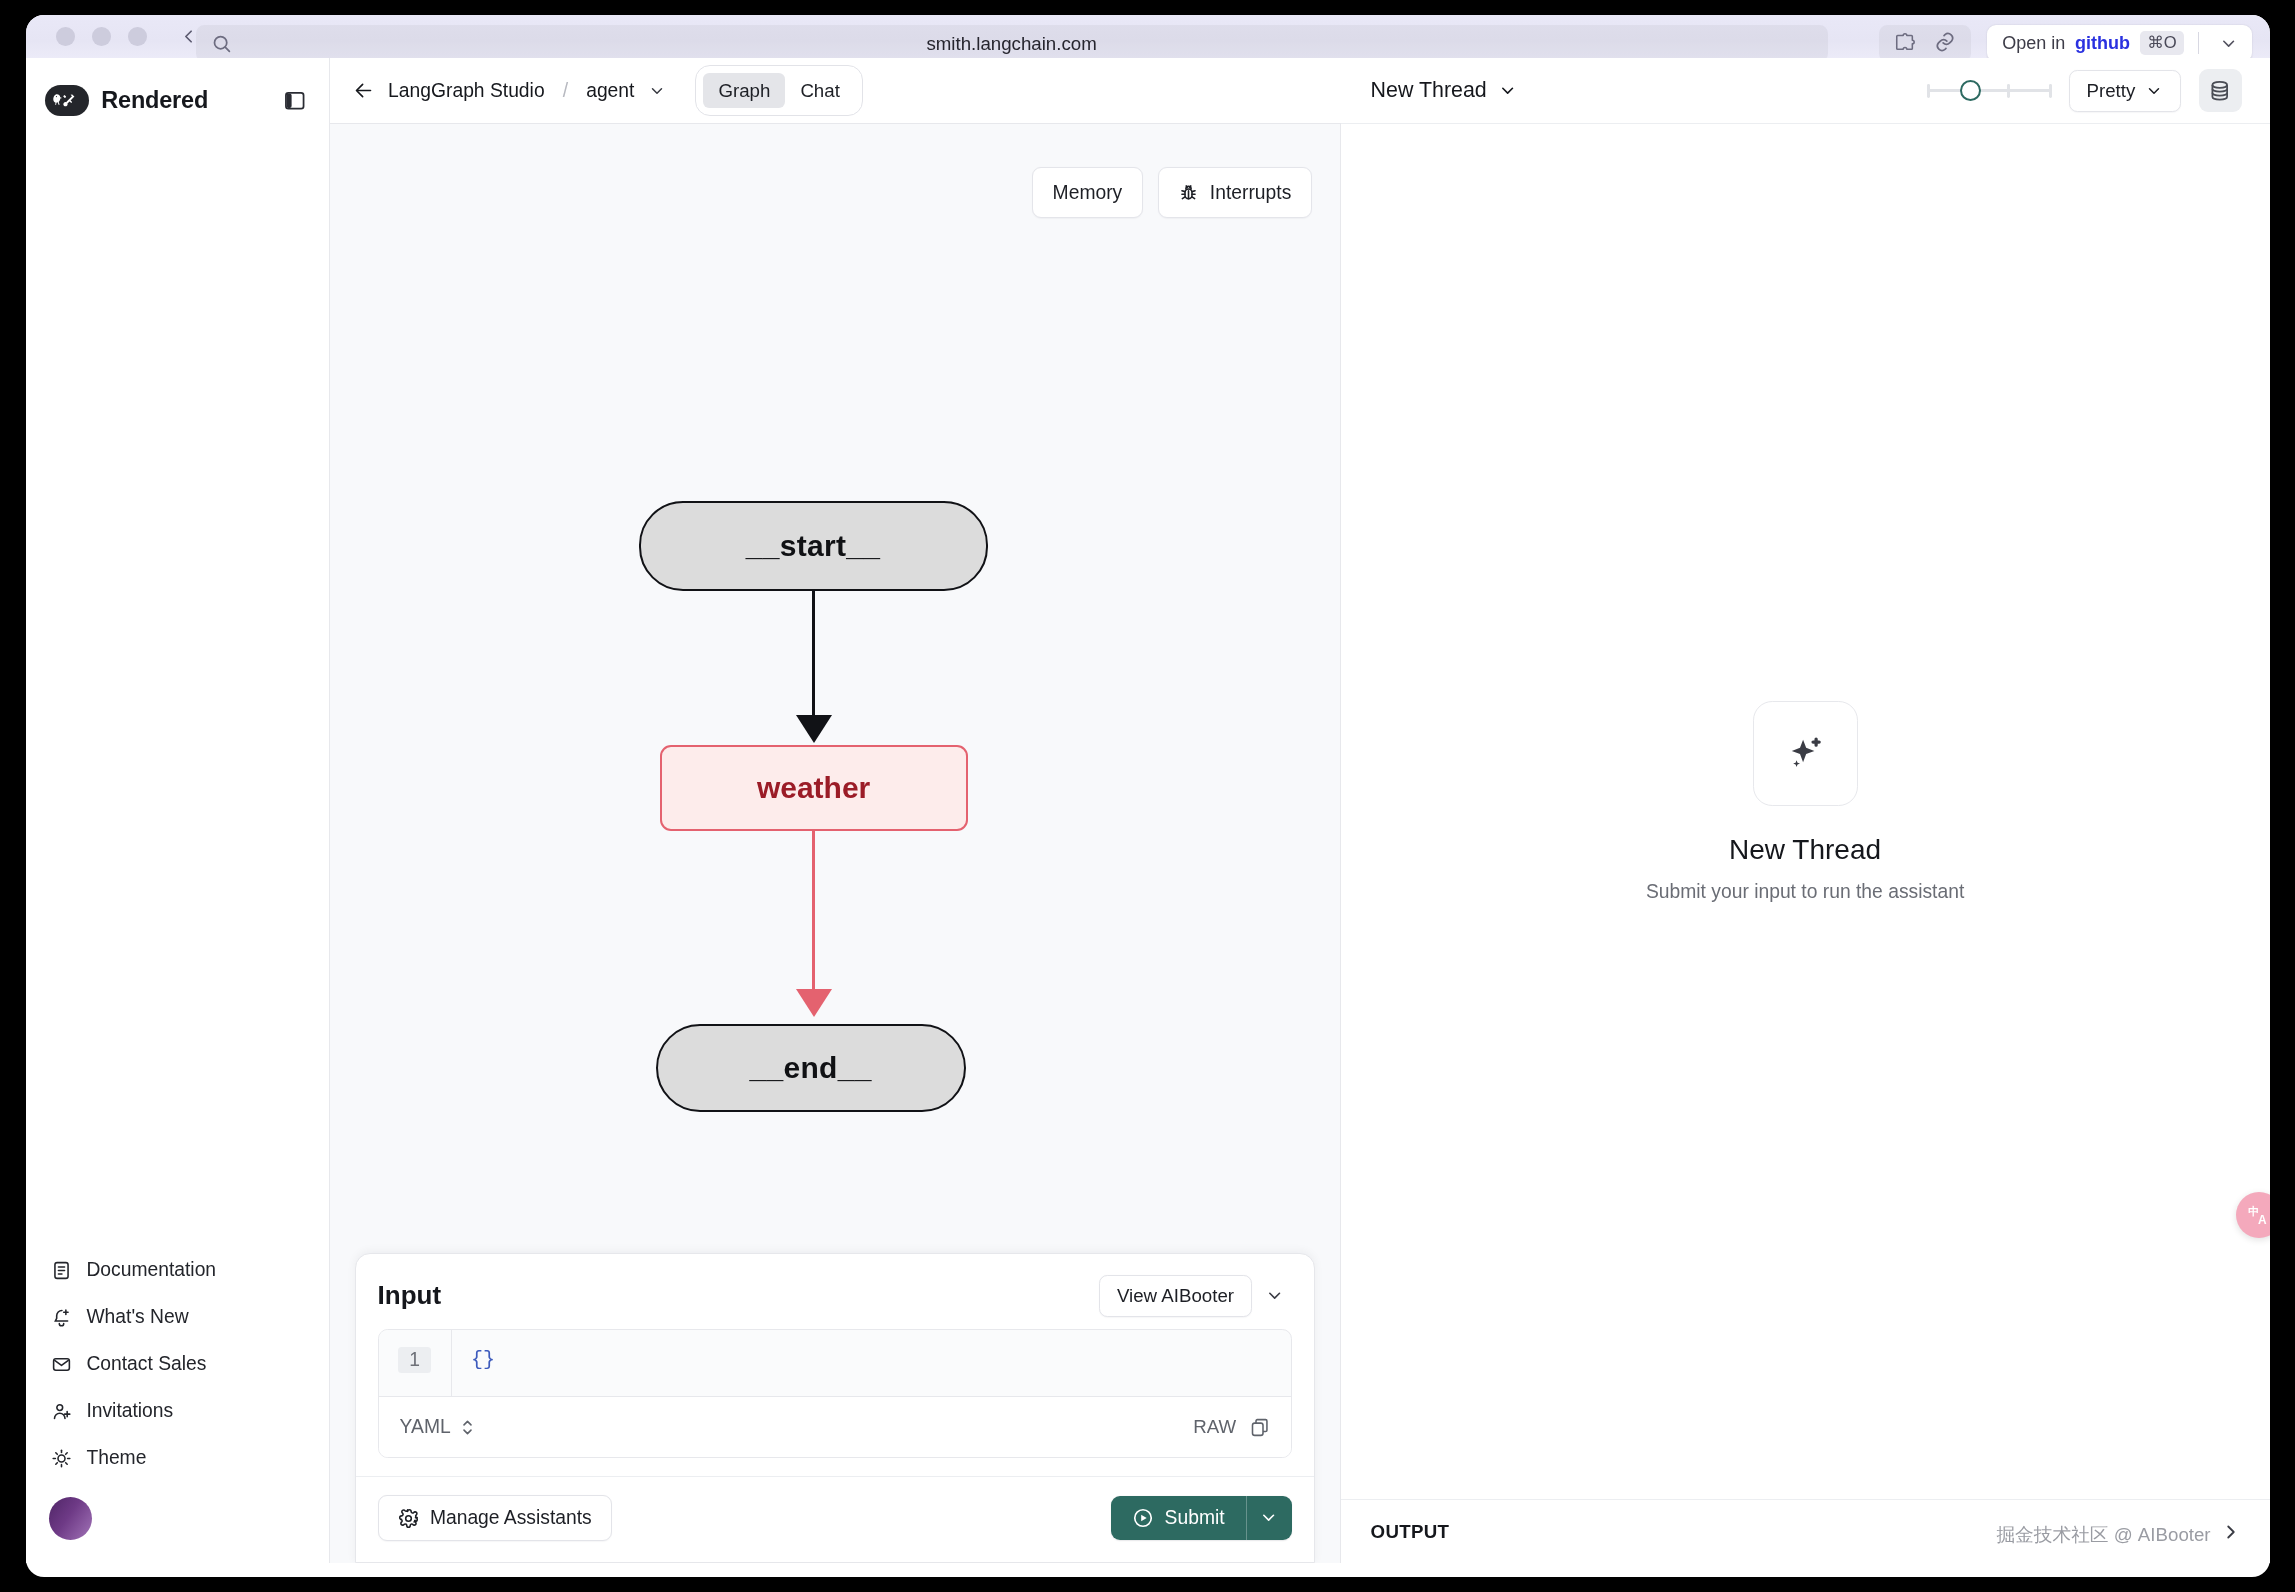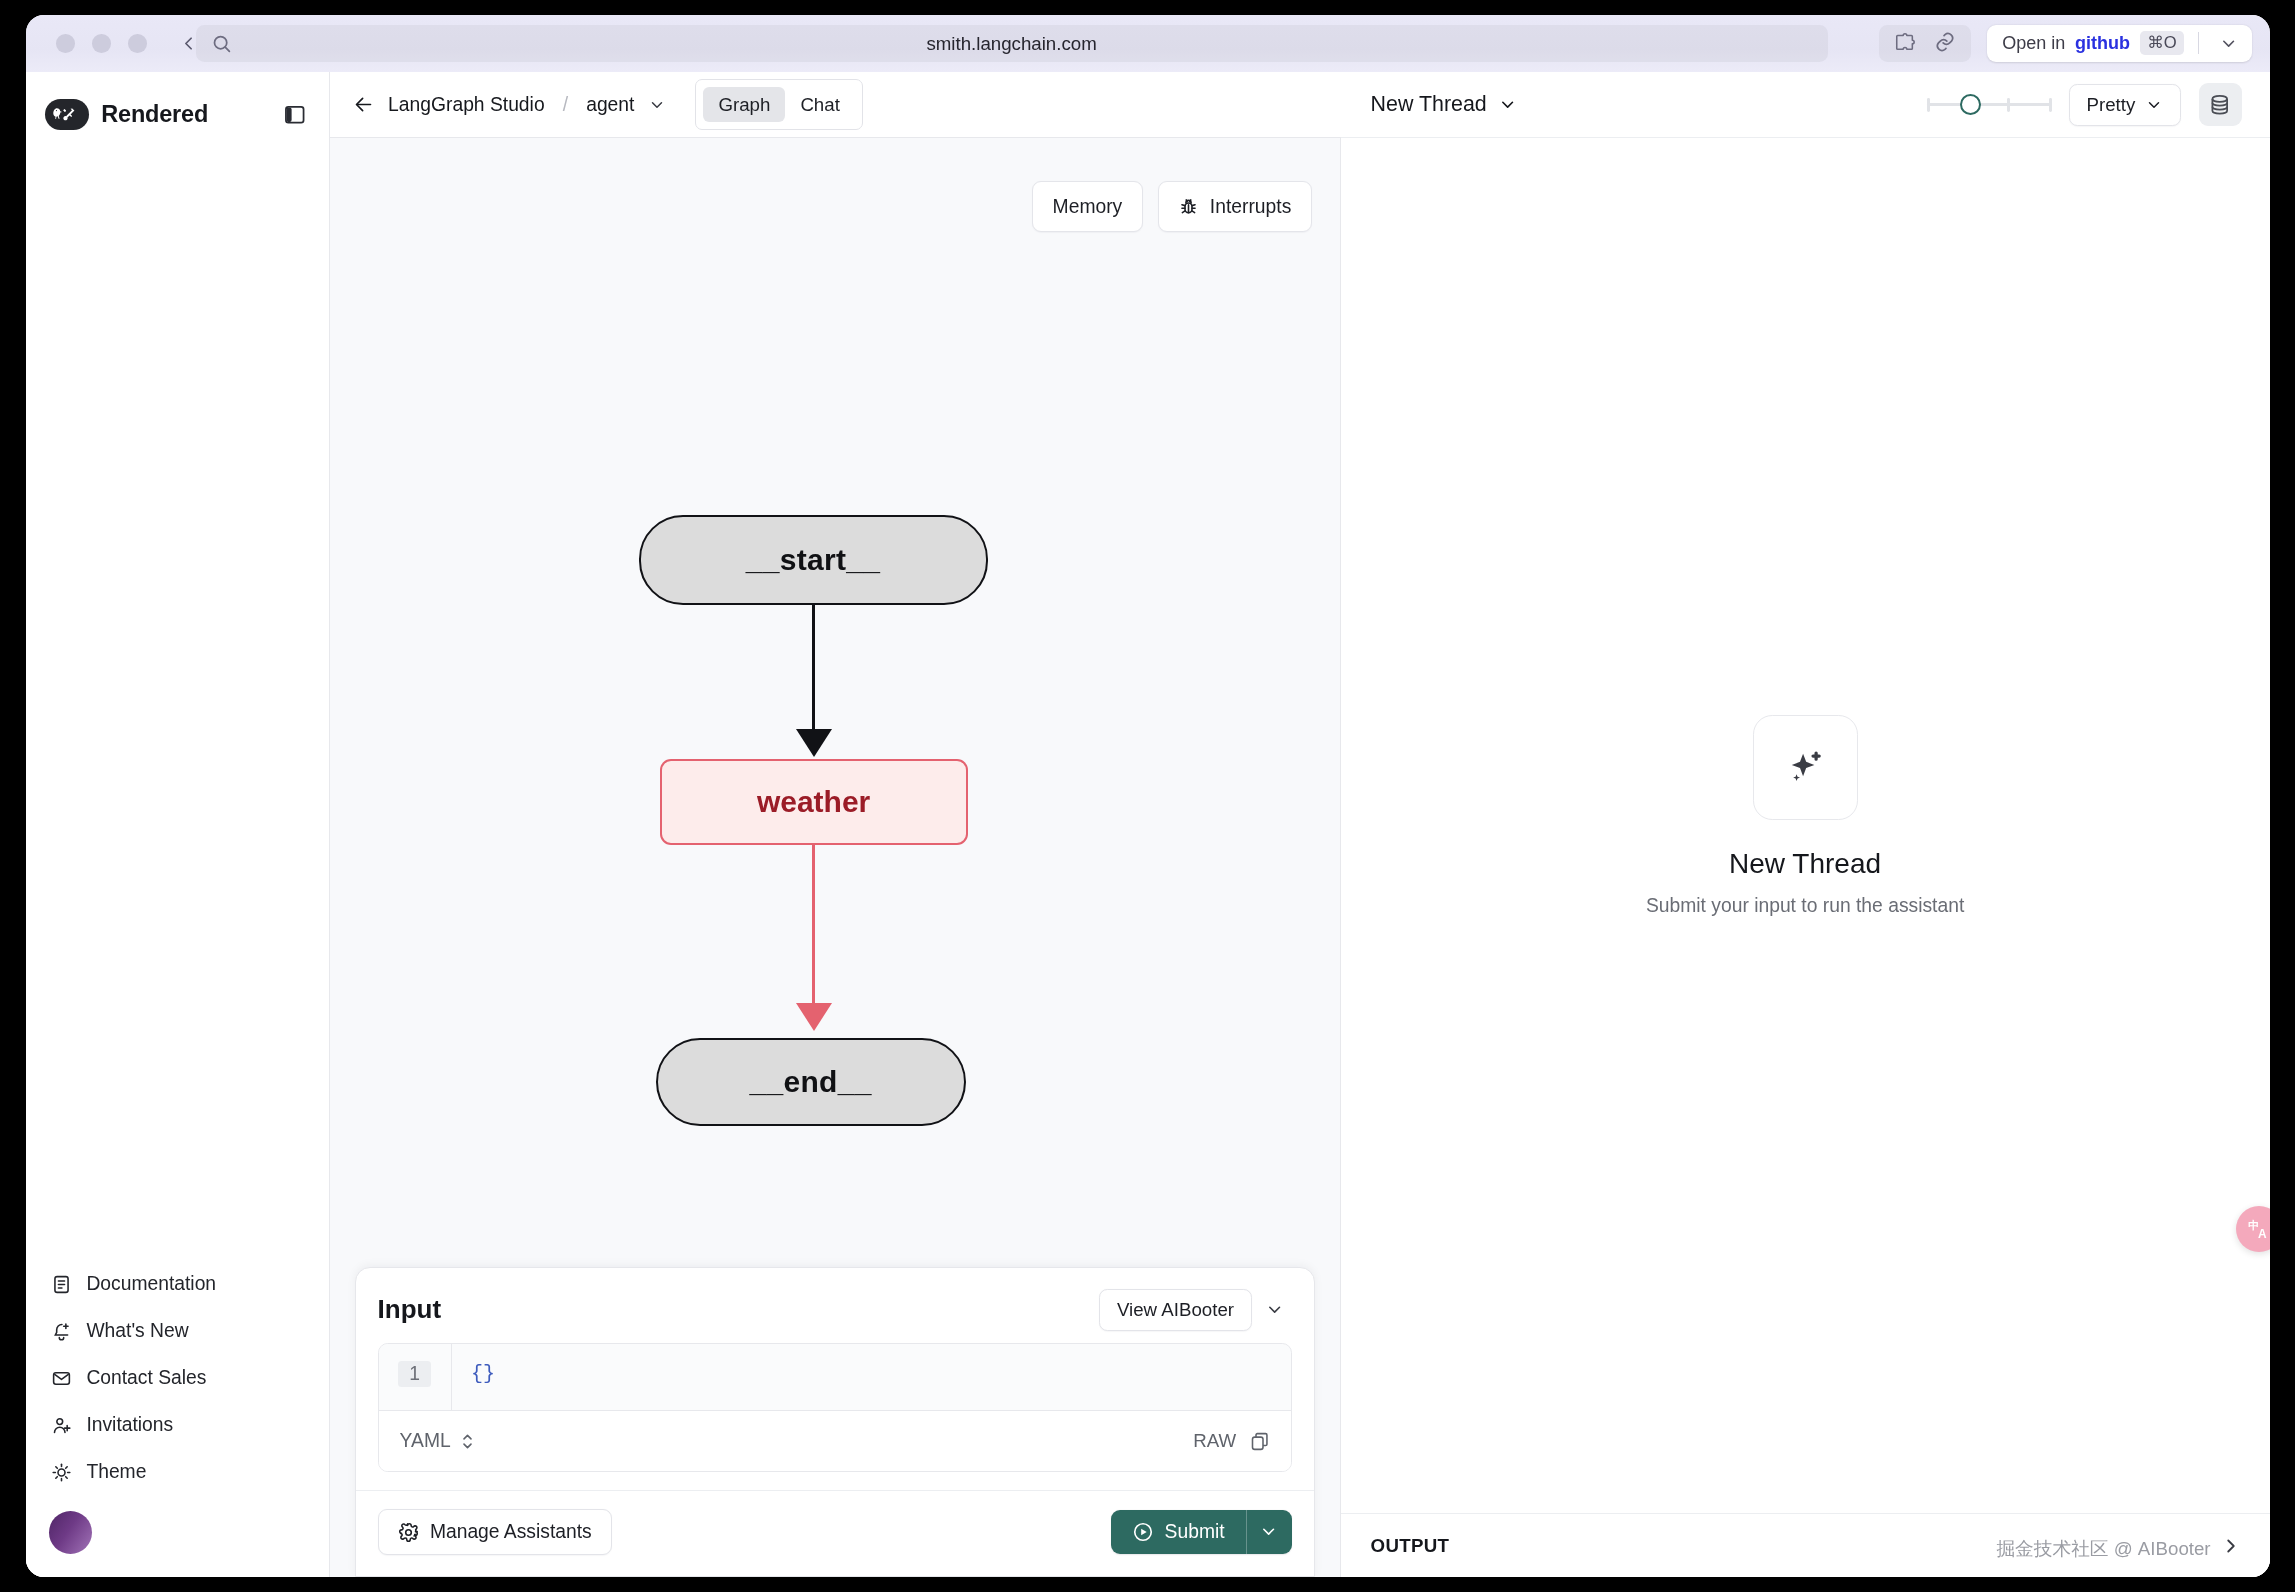--- a/index.html
+++ b/index.html
@@ -17,21 +17,21 @@
     width: 2244px; height: 1562px;
     background: #ffffff;
     border-radius: 18px;
     overflow: hidden;
     box-shadow: 0 0 0 0.7px rgba(0,0,0,.08);
   }
 
   
   .chrome-bar {
     position: relative;
-    height: 57px;
+    height: 43px;
     background: linear-gradient(180deg,#e9e8f7 0%, #e6e5f4 60%, #ecebf8 100%);
     display: flex; align-items: center;
     padding: 0 18px;
   }
   .traffic { display: flex; gap: 17.3px; margin-left: 12.4px; }
   .traffic i {
     width: 18.7px; height: 18.7px; border-radius: 50%;
     background: #cdccdd; display: block;
   }
   .chrome-back {
@@ -150,21 +150,21 @@
     border-bottom: 0.7px solid #e7e8ec;
     background: #fff;
   }
   .crumb { display: flex; align-items: center; gap: 14px; font-size: 19.3px; color: #16181d; }
   .crumb .back { color: #16181d; display: flex; }
   .crumb .sep { color: #b7b9c0; font-size: 19.3px; margin: 0 4.1px; }
   .crumb .chev { display: flex; color: #3a3c44; }
   .seg {
     margin-left: 29px;
     display: flex; align-items: center; gap: 0;
-    border: 0.7px solid #e2e3e8; border-radius: 7px;
+    border: 0.7px solid #e2e3e8; border-radius: 15px;
     padding: 7px; background: #fff;
   }
   .seg div {
     font-size: 18.7px; color: #1d1f25;
     padding: 6.2px 15px; border-radius: 6.2px;
   }
   .seg .on { background: #e4e5e9; }
 
   .graph-wrap {
     position: relative; flex: 1 1 auto;

